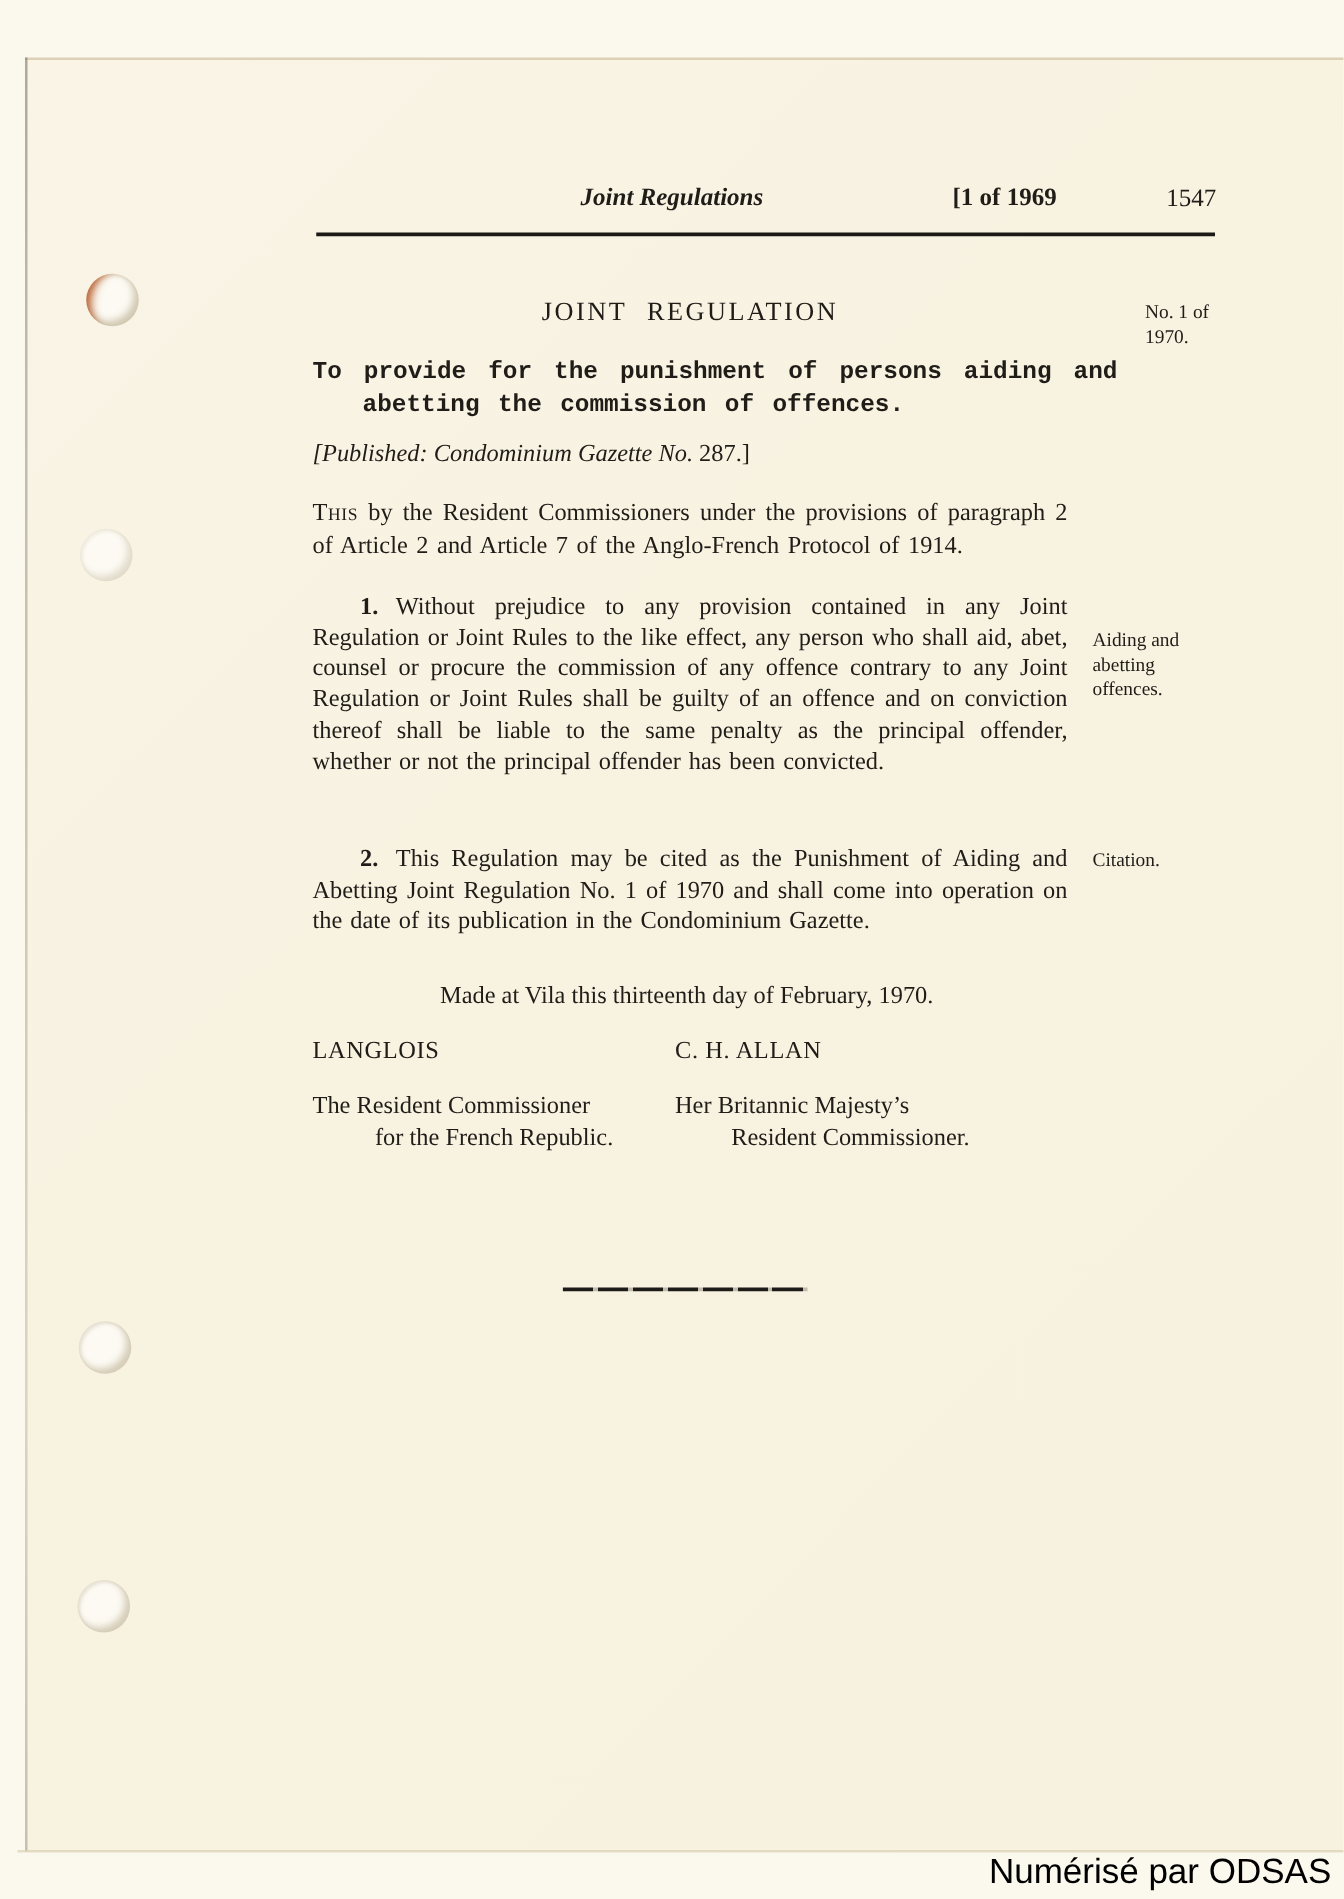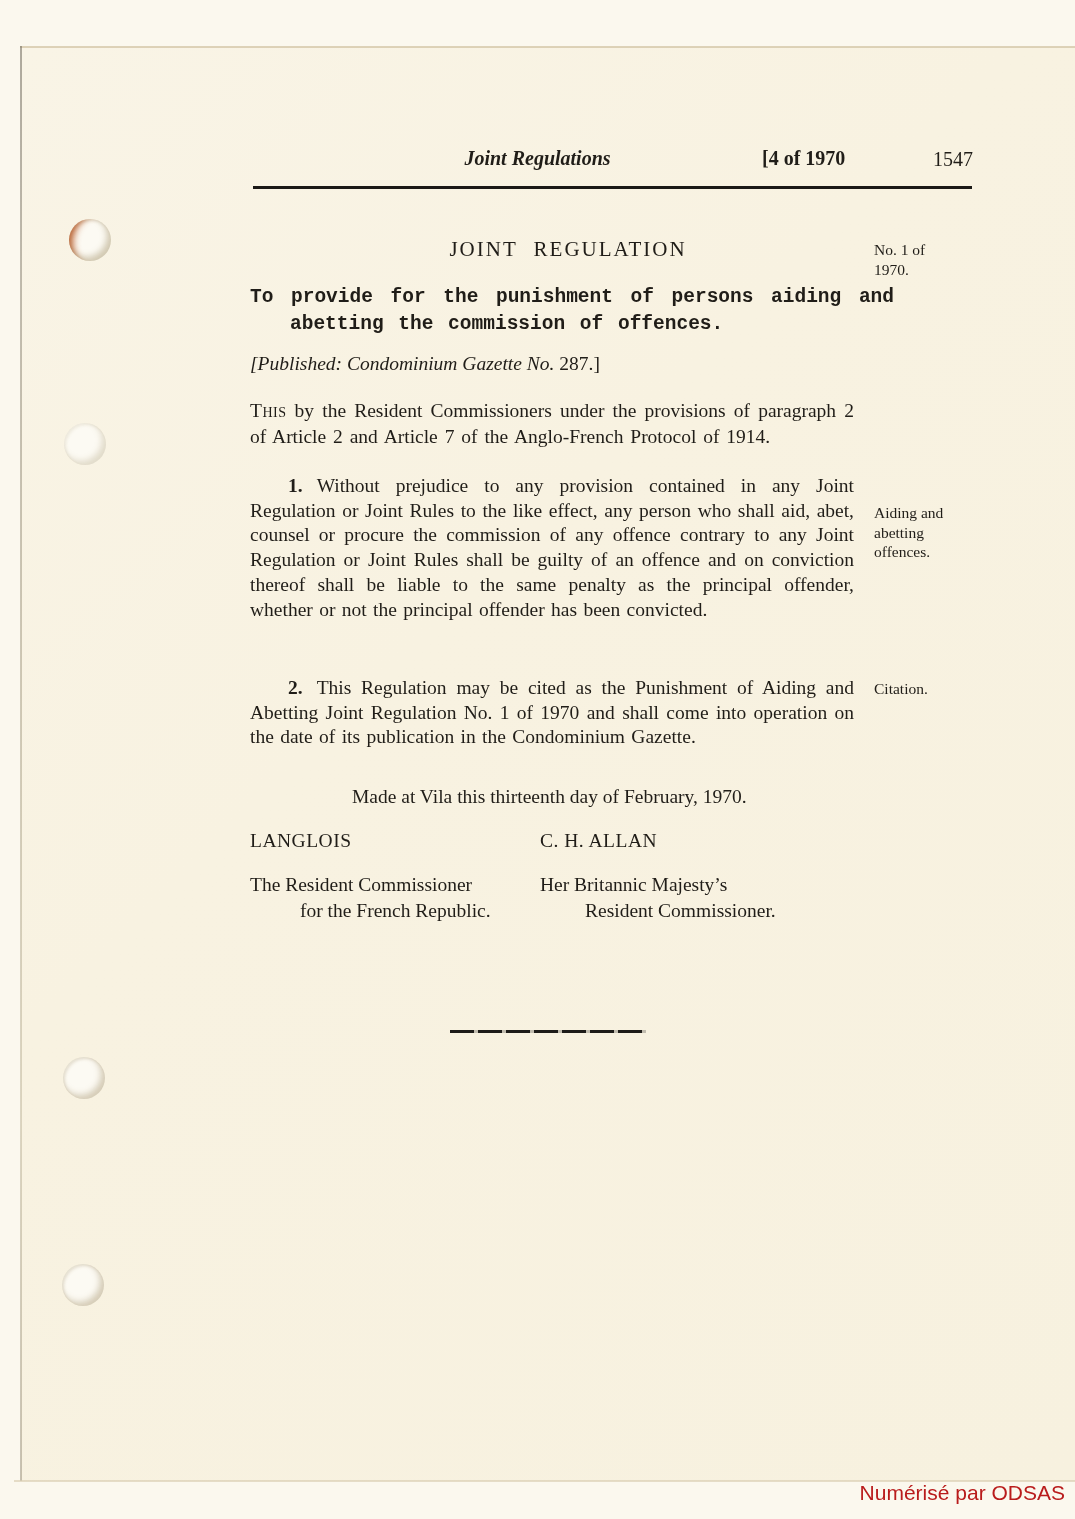--- a/index.html
+++ b/index.html
@@ -99,37 +99,37 @@
     position: absolute;
     left: 253px;
     top: 186px;
     width: 719px;
     height: 3px;
     background: #1b1916;
   }
   
   .doc-heading {
     position: absolute;
-    left: 266px;
+    left: 250px;
     top: 237px;
     width: 604px;
     text-align: center;
     font-size: 21px;
     letter-spacing: 2px;
     word-spacing: 9px;
   }
   
   .margin-note {
     position: absolute;
     left: 874px;
     width: 96px;
     font-size: 15.5px;
     line-height: 19.5px;
   }
-  .mn-regno { top: 240px; width: 70px; }
+  .mn-regno { top: 240px; width: 70px; margin-left: 42px; }
   .mn-s1 { top: 503px; width: 82px; }
   .mn-s2 { top: 679px; }
   
   .col { position: absolute; left: 250px; width: 604px; }
   .long-title {
     top: 284px;
     font-size: 19.5px;
     font-weight: bold;
     line-height: 27px;
     text-align: justify;
@@ -183,42 +183,42 @@
     background: repeating-linear-gradient(90deg,
       #1d1b18 0px, #1d1b18 24px,
       rgba(29,27,24,.25) 24px, rgba(29,27,24,.25) 28px);
   }
   
   .watermark {
     position: absolute;
     right: 10px;
     top: 1481px;
     font-family: "Liberation Sans", sans-serif;
-    font-size: 21px;
-    color: #b91c1c;
+    font-size: 28px;
+    color: #000000;
     text-align: right;
   }
 </style>
 </head>
 <body>
 
 <div id="scan">
 
   <div id="paper"></div>
   <div class="edge-top"></div>
   <div class="edge-left"></div>
   <div class="edge-bottom"></div>
 
   <div class="hole rust" style="left:69px; top:219px;"></div>
   <div class="hole faint" style="left:64px; top:423px;"></div>
   <div class="hole" style="left:63px; top:1057px;"></div>
   <div class="hole" style="left:62px; top:1264px;"></div>
 
   <div class="running-title">Joint Regulations</div>
-  <div class="issue-ref">[4 of 1970</div>
+  <div class="issue-ref">[1 of 1969</div>
   <div class="page-number">1547</div>
   <div class="header-rule"></div>
 
   <div class="doc-heading">JOINT REGULATION</div>
   <div class="margin-note mn-regno">No. 1 of 1970.</div>
 
   <div class="col long-title">To provide for the punishment of persons aiding and abetting the commission of offences.</div>
 
   <div class="col published-line"><span class="it">[Published: Condominium Gazette No.</span><span> 287.]</span></div>
 

